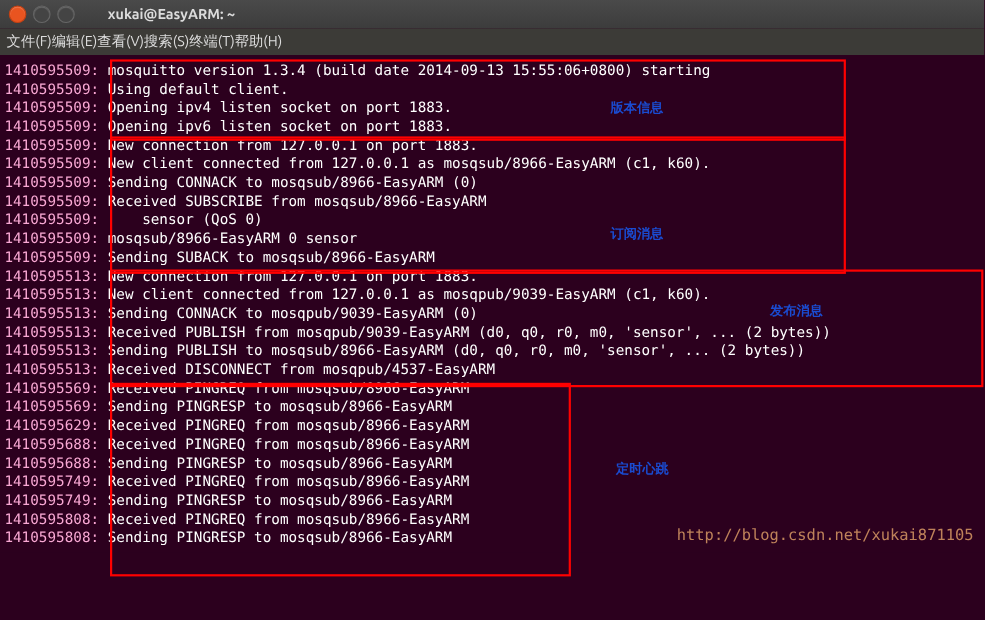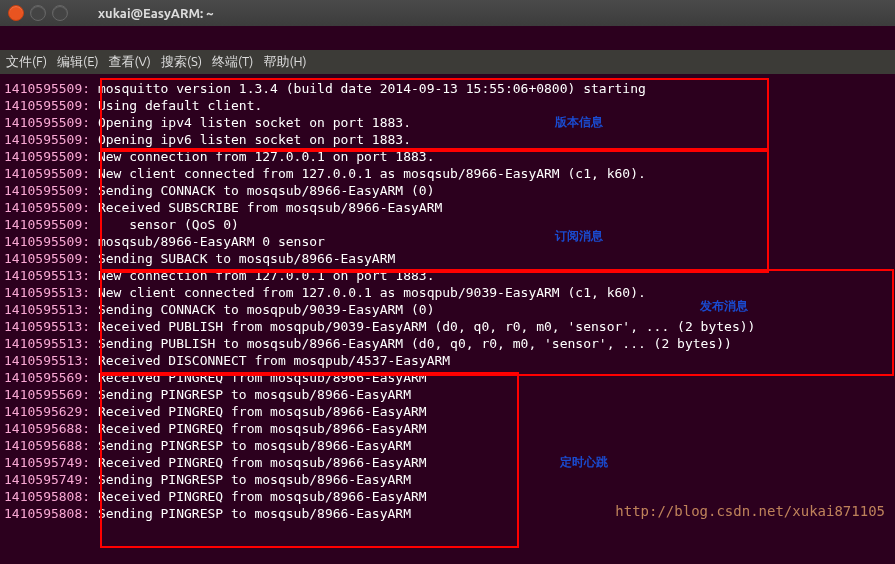--- a/index.html
+++ b/index.html
@@ -33,22 +33,20 @@
   .win-btn.close { background: #e95420; border-color:#c34113;}
   .menubar {
     background: #3c3b37;
     height: 24px;
     display: flex;
     align-items: center;
     padding-left: 6px;
     color: #dcdcdc;
     font-family: "Ubuntu", sans-serif;
     font-size: 13px;
-    gap: 10px;
-    margin-top: 24px;
   }
   .menubar span { cursor: pointer; }
   .term {
     background: #2c001e;
     padding: 6px 4px 4px 4px;
     line-height: 17px;
     position: relative;
   }
   .line { white-space: pre; }
   .ts { color: #f9a8d4; } 
@@ -125,16 +123,16 @@
     <div class="line"><span class="ts">1410595808:</span><span class="txt"> Sending PINGRESP to mosqsub/8966-EasyARM</span></div>
 
   <div class="box" style="left:100px; top:4px;   width:665px; height:70px;"></div>
   <div class="box" style="left:100px; top:74px;  width:665px; height:121px;"></div>
   <div class="box" style="left:100px; top:195px; width:790px; height:103px;"></div>
   <div class="box" style="left:100px; top:298px; width:415px; height:172px;"></div>
 
   <div class="annot" style="left:555px; top:40px;">版本信息</div>
   <div class="annot" style="left:555px; top:128px;margin-top:26px;">订阅消息</div>
   <div class="annot" style="left:700px; top:224px;">发布消息</div>
-  <div class="annot" style="left:560px; top:380px;text-align:center;">定时心跳</div>
+  <div class="annot" style="left:560px; top:368px;text-align:center;">定时心跳</div>
 
   <div class="watermark">http://blog.csdn.net/xukai871105</div>
 </div>
 
 </body></html>

